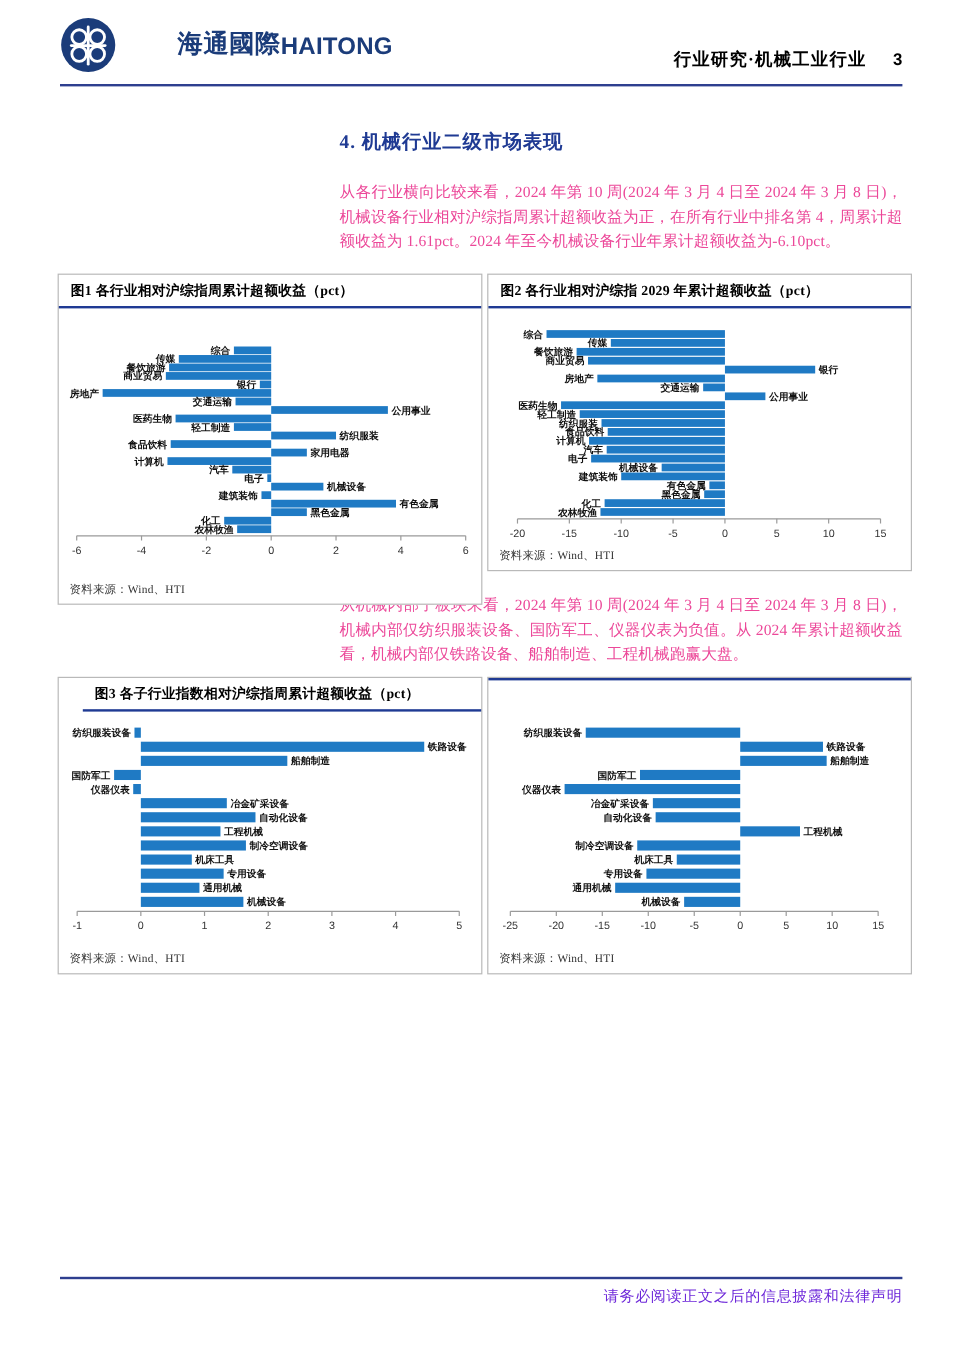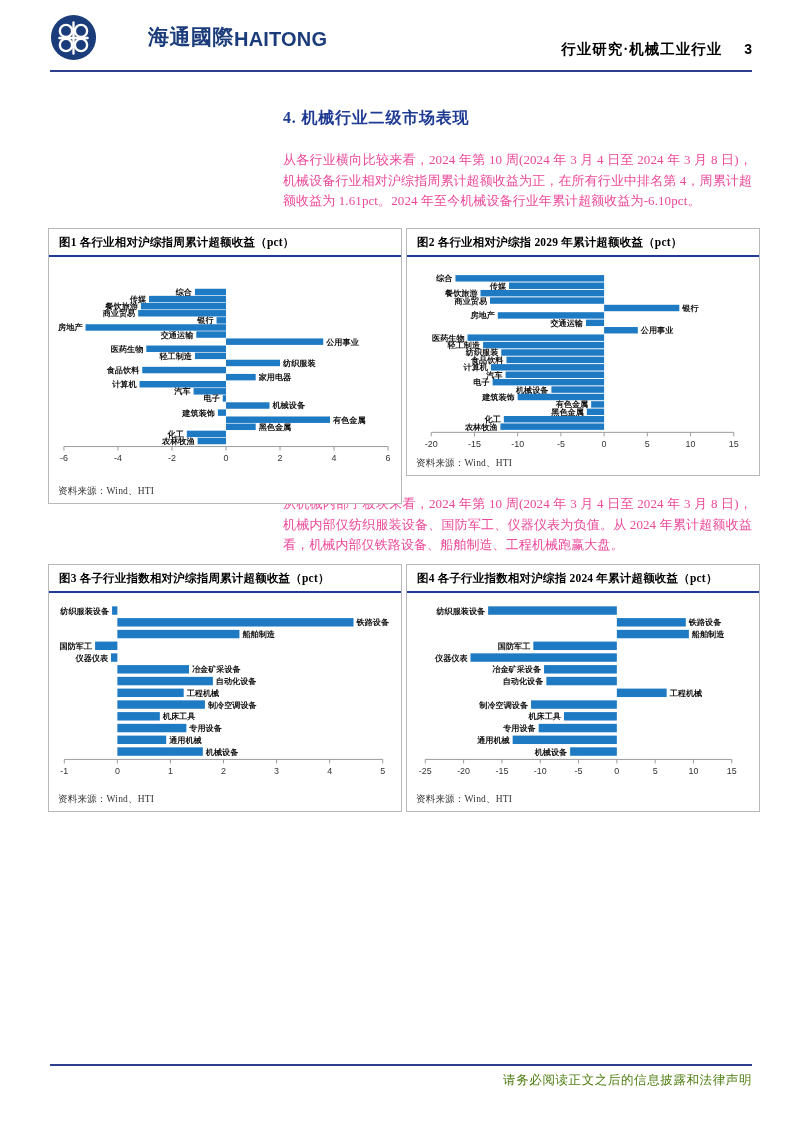--- a/index.html
+++ b/index.html
@@ -89,21 +89,21 @@
     font-size:8.2px;fill:#111;font-weight:bold;
     font-family:"Liberation Serif","DejaVu Serif",serif;
   }
 
   
   .foot-rule{
     position:absolute;left:50px;top:1064px;width:702px;height:2px;background:#2e3f8f;
   }
   .foot-text{
     position:absolute;right:50px;top:1072px;
-    font-size:12.5px;color:#4d7c0f;letter-spacing:.6px;
+    font-size:12.5px;color:#6d28d9;letter-spacing:.6px;
   }
 </style>
 </head>
 <body>
 
 <div class="page">
 
   <div class="header">
     <div class="logo-wrap">
       <svg class="logo-mark" viewBox="0 0 100 100">
@@ -346,21 +346,21 @@
           <text x="94.2" y="194.78571428571428" class="blabel" text-anchor="end">化工</text>
         </g>
         <g>
           <rect x="93.71428571428571" y="196.01190476190476" width="104.57142857142857" height="6.5" class="bar"></rect>
           <text x="90.71428571428571" y="202.26190476190476" class="blabel" text-anchor="end">农林牧渔</text>
         </g>
       </svg>
     <div class="fig-src">资料来源：Wind、HTI</div>
   </div>
 
-  <div class="fig" style="left:48px;top:564px;width:354px;height:248px;">
+  <div class="fig" style="left:48px;top:564px;width:354px;height:248px;padding-left:20px;">
     <div class="fig-cap">图3  各子行业指数相对沪综指周累计超额收益（pct）</div>
     <div class="fig-cap-rule"></div>
     <svg class="plot" id="plot-fig3" viewBox="0 0 354 248">
         <line x1="15" y1="196" x2="336" y2="196" class="axisline"></line>
         <line x1="15" y1="196" x2="15" y2="200" class="tickline"></line>
         <text x="15" y="211" class="ticktext" text-anchor="middle">-1</text>
         <line x1="68.5" y1="196" x2="68.5" y2="200" class="tickline"></line>
         <text x="68.5" y="211" class="ticktext" text-anchor="middle">0</text>
         <line x1="122" y1="196" x2="122" y2="200" class="tickline"></line>
         <text x="122" y="211" class="ticktext" text-anchor="middle">1</text>
@@ -422,21 +422,20 @@
         </g>
         <g>
           <rect x="68.5" y="183.8269230769231" width="86.13500000000002" height="8.5" class="bar"></rect>
           <text x="157.63500000000002" y="191.0769230769231" class="blabel" text-anchor="start">机械设备</text>
         </g>
       </svg>
     <div class="fig-src">资料来源：Wind、HTI</div>
   </div>
 
   <div class="fig" style="left:406px;top:564px;width:354px;height:248px;">
-    <div class="fig-cap">图4 各子行业指数相对沪综指 2024 年累计超额收益（pct）</div>
     <div class="fig-cap-rule"></div>
     <svg class="plot" id="plot-fig4" viewBox="0 0 354 248">
         <line x1="18" y1="196" x2="327" y2="196" class="axisline"></line>
         <line x1="18" y1="196" x2="18" y2="200" class="tickline"></line>
         <text x="18" y="211" class="ticktext" text-anchor="middle">-25</text>
         <line x1="56.625" y1="196" x2="56.625" y2="200" class="tickline"></line>
         <text x="56.625" y="211" class="ticktext" text-anchor="middle">-20</text>
         <line x1="95.25" y1="196" x2="95.25" y2="200" class="tickline"></line>
         <text x="95.25" y="211" class="ticktext" text-anchor="middle">-15</text>
         <line x1="133.875" y1="196" x2="133.875" y2="200" class="tickline"></line>

